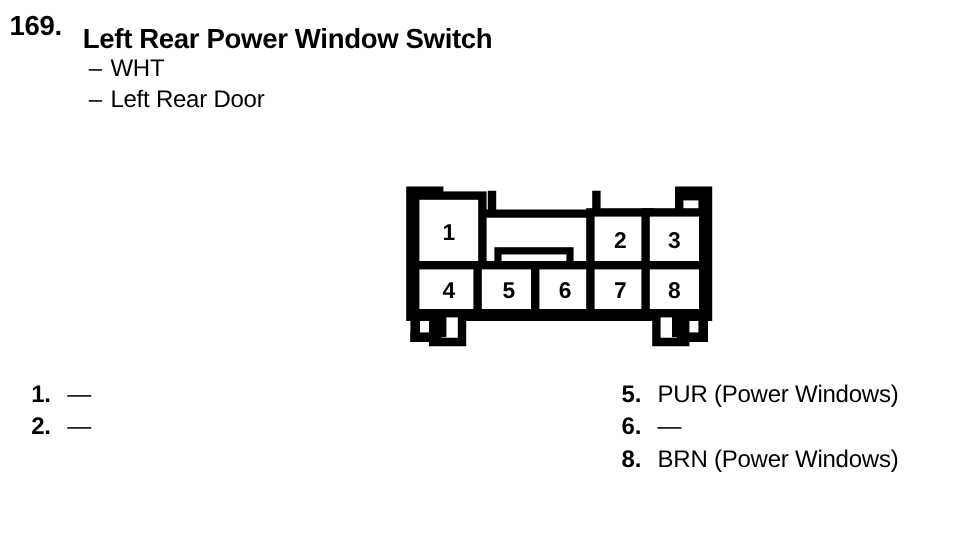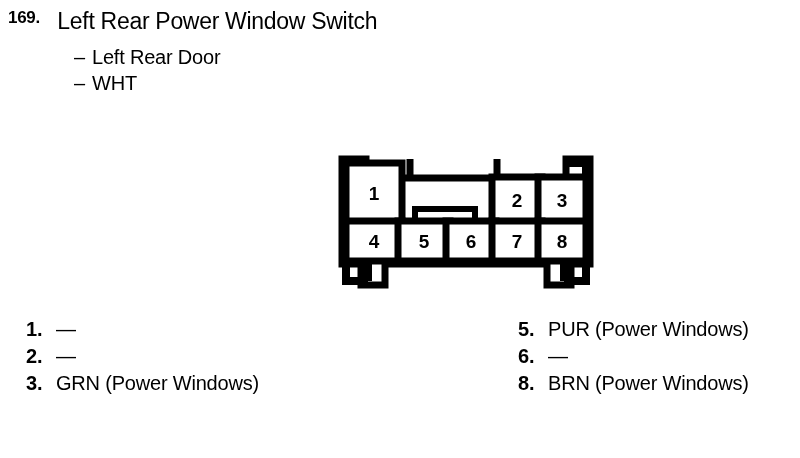--- a/index.html
+++ b/index.html
@@ -25,32 +25,33 @@
     width: 800px;
   }
   #title-row {
     position: absolute;
     left: 8px;
     top: 8px;
     white-space: nowrap;
   }
   #entry-number {
     display: inline-block;
-    font-size: 17px;
+    font-size: 23px;
     font-weight: bold;
     letter-spacing: -0.3px;
     vertical-align: top;
   }
   #page-title {
     display: inline-block;
     font-size: 23px;
-    font-weight: normal;
+    font-weight: bold;
     letter-spacing: -0.3px;
     margin-left: 13px;
     vertical-align: top;
+    margin-top: 11px;
   }
 
   #subtitle-list {
     position: absolute;
     left: 74px;
     top: 44px;
   }
   .subtitle-item {
     font-size: 20px;
     line-height: 26px;
@@ -117,24 +118,24 @@
 
 <div id="header-block">
 
   <div id="title-row">
     <span id="entry-number">169.</span>
     <span id="page-title">Left Rear Power Window Switch</span>
   </div>
 
   <div id="subtitle-list">
     <div class="subtitle-item">
+      <span class="subtitle-dash">–</span><span>WHT</span>
+    </div>
+    <div class="subtitle-item">
       <span class="subtitle-dash">–</span><span>Left Rear Door</span>
-    </div>
-    <div class="subtitle-item">
-      <span class="subtitle-dash">–</span><span>WHT</span>
     </div>
   </div>
 
 </div>
 
 <div id="connector-diagram">
   <svg width="258" height="136" viewBox="0 0 258 136" xmlns="http://www.w3.org/2000/svg">
 
     <g>
       <path d="
@@ -236,23 +237,20 @@
 
 <div id="pin-legend">
 
   <div class="legend-column" id="legend-column-left">
     <div class="legend-item">
       <span class="legend-index">1.</span><span class="legend-value">—</span>
     </div>
     <div class="legend-item">
       <span class="legend-index">2.</span><span class="legend-value">—</span>
     </div>
-    <div class="legend-item">
-      <span class="legend-index">3.</span><span class="legend-value">GRN (Power Windows)</span>
-    </div>
   </div>
 
   <div class="legend-column" id="legend-column-right">
     <div class="legend-item">
       <span class="legend-index">5.</span><span class="legend-value">PUR (Power Windows)</span>
     </div>
     <div class="legend-item">
       <span class="legend-index">6.</span><span class="legend-value">—</span>
     </div>
     <div class="legend-item">

